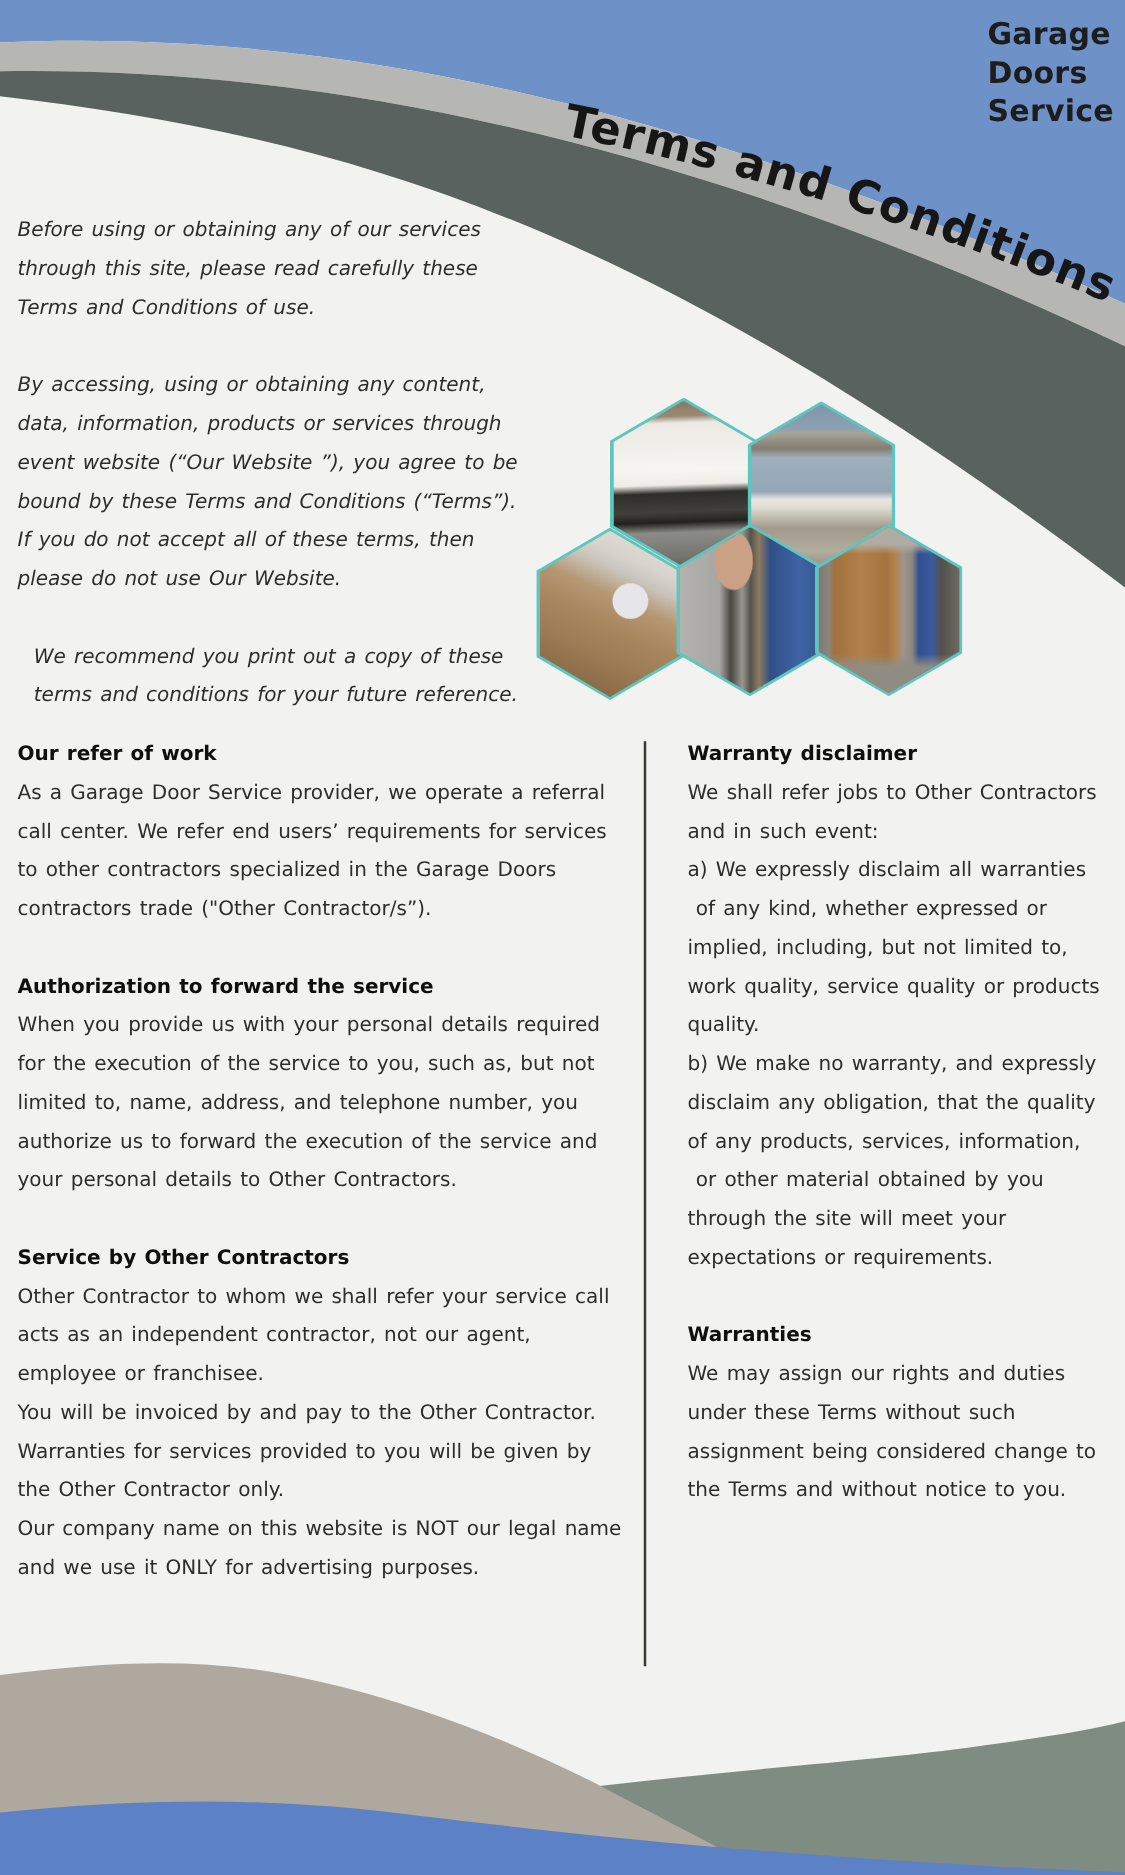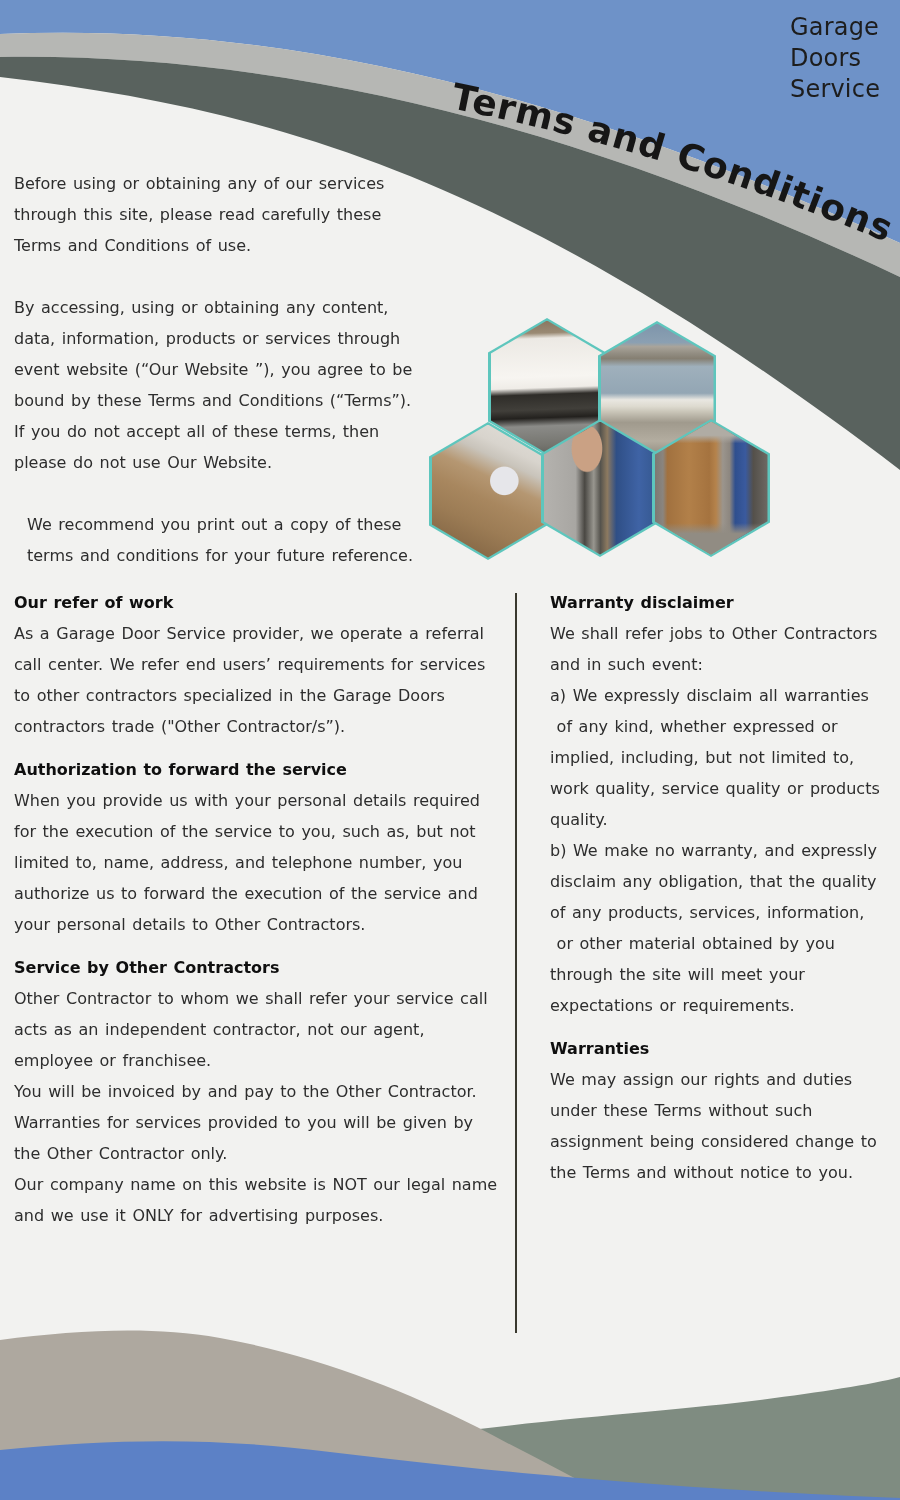--- a/index.html
+++ b/index.html
@@ -11,40 +11,40 @@
     color:#2d2d2d;
   }
   svg.header-swoosh { position:absolute; left:0; top:0; width:900px; height:560px; display:block; }
   svg.footer-swoosh { position:absolute; left:0; top:1330px; width:900px; height:170px; display:block; }
 
   .brand {
     position:absolute; left:790px; top:12px;
     font-size:24px; line-height:31px; color:#1d1d1d;
     letter-spacing:0.2px;
   }
-  .brand span { display:block; }
+  .brand span { display:block;font-weight:bold; }
 
   .banner-text {
     font-size:36px; font-weight:bold; fill:#161616; letter-spacing:1px;
     font-family:"DejaVu Sans","Liberation Sans",sans-serif;
   }
 
   .intro { position:absolute; left:14px; top:168px; width:470px; }
   .intro p, .col p, .col h3 {
     margin:0; font-size:16px; line-height:31px;
     white-space:pre-line; word-spacing:1.5px;
   }
-  .intro p { margin-bottom:31px; }
+  .intro p { margin-bottom:31px;font-style:italic; }
   .intro p:last-child { margin-bottom:0;margin-left:13px; }
 
   .col { position:absolute; }
   .col-left  { left:14px;  top:587px; width:495px; }
   .col-right { left:550px; top:587px; width:345px; }
   .col h3 { font-weight:bold; color:#0f0f0f; word-spacing:1px; }
-  .section + .section, .footnote { margin-top:12px; }
+  .section + .section, .footnote { margin-top:31px; }
 
   .divider {
     position:absolute; left:515px; top:593px; width:2px; height:740px;
     background:#3a392f;
   }
 
   
   .hex {
     position:absolute; width:118px; height:138px;
     clip-path:polygon(50% 0,100% 25%,100% 75%,50% 100%,0 75%,0 25%);

